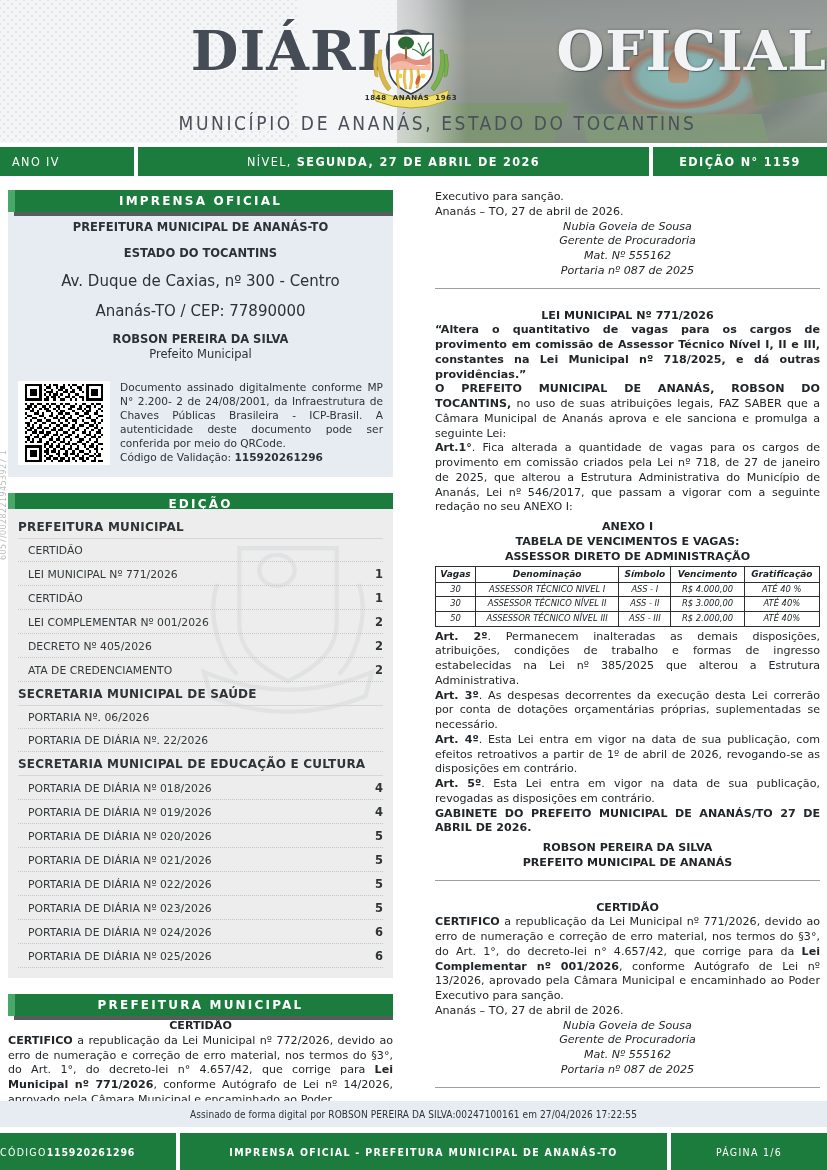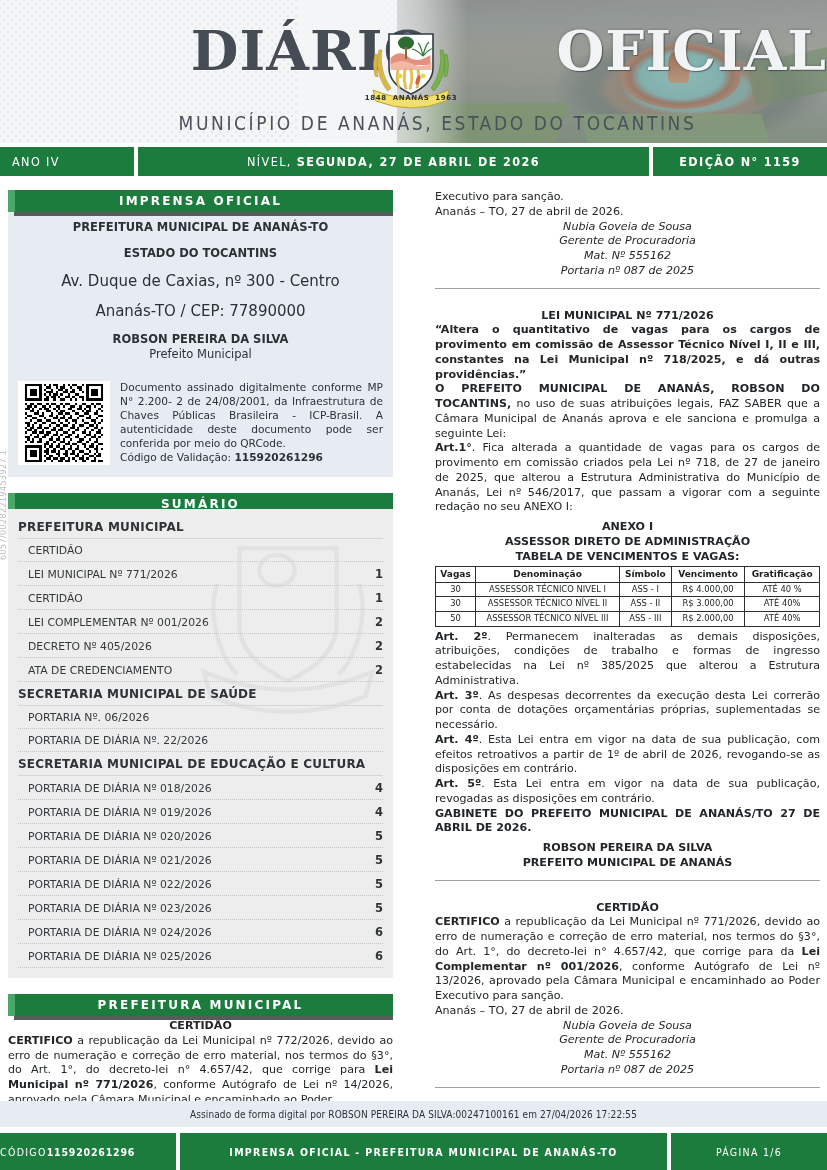--- a/index.html
+++ b/index.html
@@ -167,21 +167,21 @@
   .ctr { text-align:center;font-style:italic; }
   .ctr-b { text-align:center; font-weight:700; }
   .rule { border:0; border-top:1px solid #9aa0a4; margin: 9px 0 9px; }
   .gap { height:11px; }
   .gap-s { height:5px; }
 
   
   table.anexo { width:100%; border-collapse: collapse; margin: 2px 0 3px; }
   table.anexo th, table.anexo td {
     border:1px solid #2b2f31; font-size:8.4px; color:#1c2022;
-    padding: 2px 2px; text-align:center; line-height:1.15;
+    padding: 2px 2px; text-align:center; line-height:1.15;font-style:italic;
   }
   table.anexo th { font-weight:700; font-size:9px; }
   table.anexo td.den { font-size:8.4px; }
 
   
   .signstrip {
     position:absolute; left:0; top:1101px; width:827px; height:26px;
     background:#e7ecf3; display:flex; align-items:center; justify-content:center;
   }
   .signstrip span {
@@ -367,21 +367,21 @@
       </div>
       <div class="qr-text">
         <span>Documento assinado digitalmente conforme MP N° 2.200- 2 de 24/08/2001, da Infraestrutura de Chaves Públicas Brasileira - ICP-Brasil. A autenticidade deste documento pode ser conferida por meio do QRCode.</span><br>
         <span>Código de Validação: </span><b>115920261296</b>
       </div>
     </div>
 
     <div style="height:16px"></div>
 
     <div class="sec-head">
-      <div class="bar">SUMÁRIO</div>
+      <div class="bar">EDIÇÃO</div>
       <div class="shadow"></div>
     </div>
 
     <div class="sumario-body">
       <svg class="wm" viewBox="0 0 104 104" aria-hidden="true">
         <path d="M30 20 h44 v34 q0 16 -22 26 q-22 -10 -22 -26z" fill="none" stroke="#7d8a93" stroke-width="2"></path>
         <ellipse cx="47" cy="30" rx="8" ry="7" fill="none" stroke="#7d8a93" stroke-width="2"></ellipse>
         <path d="M14 76 q38 16 76 0 l-3 11 q-35 14 -70 0z" fill="none" stroke="#7d8a93" stroke-width="2"></path>
         <path d="M20 36 q-4 12 1 27 q3 9 8 14" fill="none" stroke="#7d8a93" stroke-width="2"></path>
         <path d="M84 36 q4 12 -1 27 q-3 9 -8 14" fill="none" stroke="#7d8a93" stroke-width="2"></path>
@@ -502,22 +502,22 @@
     <hr class="rule">
     <div class="gap"></div>
 
     <div class="body-txt">
       <p class="ctr-b">LEI MUNICIPAL Nº 771/2026</p>
       <p style="font-weight:700">“Altera o quantitativo de vagas para os cargos de provimento em comissão de Assessor Técnico Nível I, II e III, constantes na Lei Municipal nº 718/2025, e dá outras providências.”</p>
       <p><b>O PREFEITO MUNICIPAL DE ANANÁS, ROBSON DO TOCANTINS,</b><span> no uso de suas atribuições legais, FAZ SABER que a Câmara Municipal de Ananás aprova e ele sanciona e promulga a seguinte Lei:</span></p>
       <p><b>Art.1°</b><span>. Fica alterada a quantidade de vagas para os cargos de provimento em comissão criados pela Lei nº 718, de 27 de janeiro de 2025, que alterou a Estrutura Administrativa do Município de Ananás, Lei nº 546/2017, que passam a vigorar com a seguinte redação no seu ANEXO I:</span></p>
       <div class="gap-s"></div>
       <p class="ctr-b">ANEXO I</p>
+      <p class="ctr-b">TABELA DE VENCIMENTOS E VAGAS:</p>
       <p class="ctr-b">ASSESSOR DIRETO DE ADMINISTRAÇÃO</p>
-      <p class="ctr-b">TABELA DE VENCIMENTOS E VAGAS:</p>
     </div>
 
     <table class="anexo">
       <thead>
         <tr>
             <th>Vagas</th>
             <th>Denominação</th>
             <th>Símbolo</th>
             <th>Vencimento</th>
             <th>Gratificação</th>

